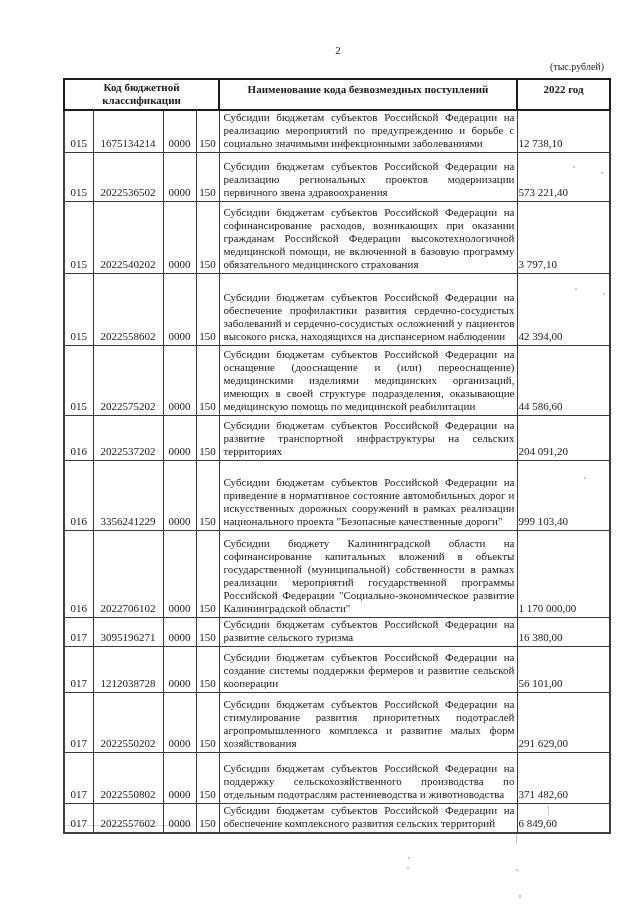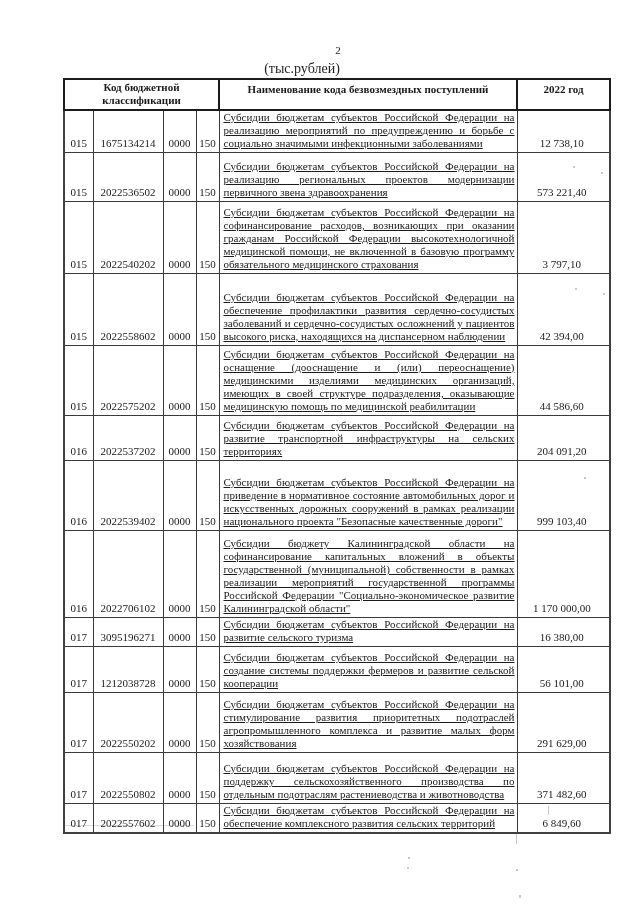--- a/index.html
+++ b/index.html
@@ -7,22 +7,22 @@
     width:640px;height:905px;position:relative;overflow:hidden;
     background:#ffffff;color:#1b1b1b;
     font-family:"Liberation Serif","DejaVu Serif",serif;
     -webkit-font-smoothing:antialiased;
   }
   .page-number{
     position:absolute;top:44px;left:0;width:676px;text-align:center;
     font-size:11px;color:#242424;
   }
   .units-note{
-    position:absolute;top:61px;left:0;width:604px;text-align:center;
-    font-size:14px;color:#1f1f1f;
+    position:absolute;top:61px;left:0;width:604px;text-align:right;
+    font-size:10px;color:#1f1f1f;
   }
   table.budget-table{
     position:absolute;left:63px;top:78px;width:546px;
     border-collapse:collapse;table-layout:fixed;
     font-size:11px;line-height:13px;color:#1b1b1b;
     border:2px solid #404040;
   }
   .budget-table th{
     border:2px solid #1c1c1c;
     font-weight:bold;text-align:center;vertical-align:bottom;
@@ -32,23 +32,22 @@
   .budget-table td{
     border:1px solid #3a3a3a;
     vertical-align:bottom;
     padding:0 2px 2px 2px;
     overflow:hidden;
   }
   .budget-table td.code-cell{text-align:center;white-space:nowrap;padding:0 1px 2px 1px;margin-top:13px;}
   .budget-table td.name-cell{
     text-align:justify;text-align-last:left;
     padding:0 2px 2px 4px;
-    text-decoration:underline;
   }
-  .budget-table td.amount-cell{text-align:center;white-space:nowrap;padding:0 4px 2px 1px;}
+  .budget-table td.amount-cell{text-align:left;white-space:nowrap;padding:0 4px 2px 1px;}
   .speck{position:absolute;background:#4a4a4a;opacity:.3;}
   .smudge{position:absolute;background:#555;opacity:.22;}
 </style>
 </head>
 <body>
 
 <div class="page-number">2</div>
 <div class="units-note">(тыс.рублей)</div>
 
 <table class="budget-table">
@@ -111,21 +110,21 @@
       <tr style="height: 45px;">
         <td class="code-cell">016</td>
         <td class="code-cell">2022537202</td>
         <td class="code-cell">0000</td>
         <td class="code-cell">150</td>
         <td class="name-cell">Субсидии бюджетам субъектов Российской Федерации на развитие транспортной инфраструктуры на сельских территориях</td>
         <td class="amount-cell">204 091,20</td>
       </tr>
       <tr style="height: 70px;">
         <td class="code-cell">016</td>
-        <td class="code-cell">2022539402</td>
+        <td class="code-cell">3356241229</td>
         <td class="code-cell">0000</td>
         <td class="code-cell">150</td>
         <td class="name-cell">Субсидии бюджетам субъектов Российской Федерации на приведение в нормативное состояние автомобильных дорог и искусственных дорожных сооружений в рамках реализации национального проекта "Безопасные качественные дороги"</td>
         <td class="amount-cell">999 103,40</td>
       </tr>
       <tr style="height: 87px;">
         <td class="code-cell">016</td>
         <td class="code-cell">2022706102</td>
         <td class="code-cell">0000</td>
         <td class="code-cell">150</td>

